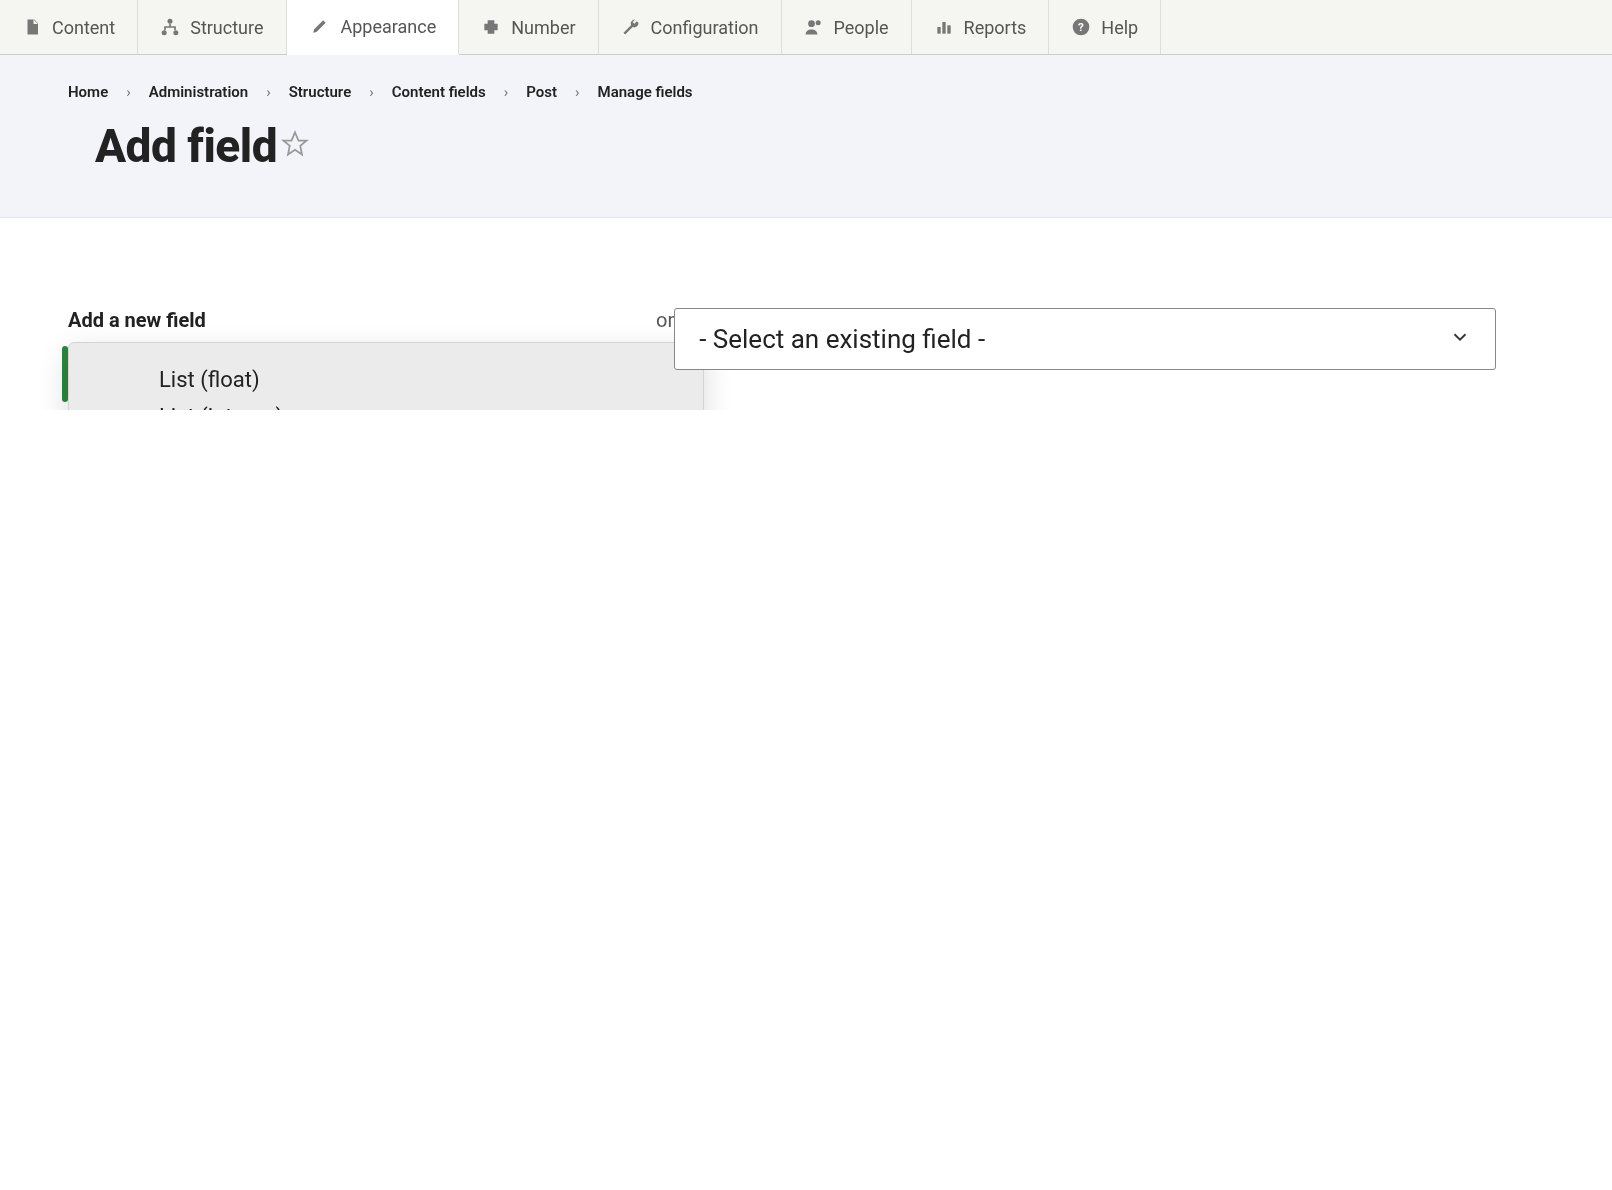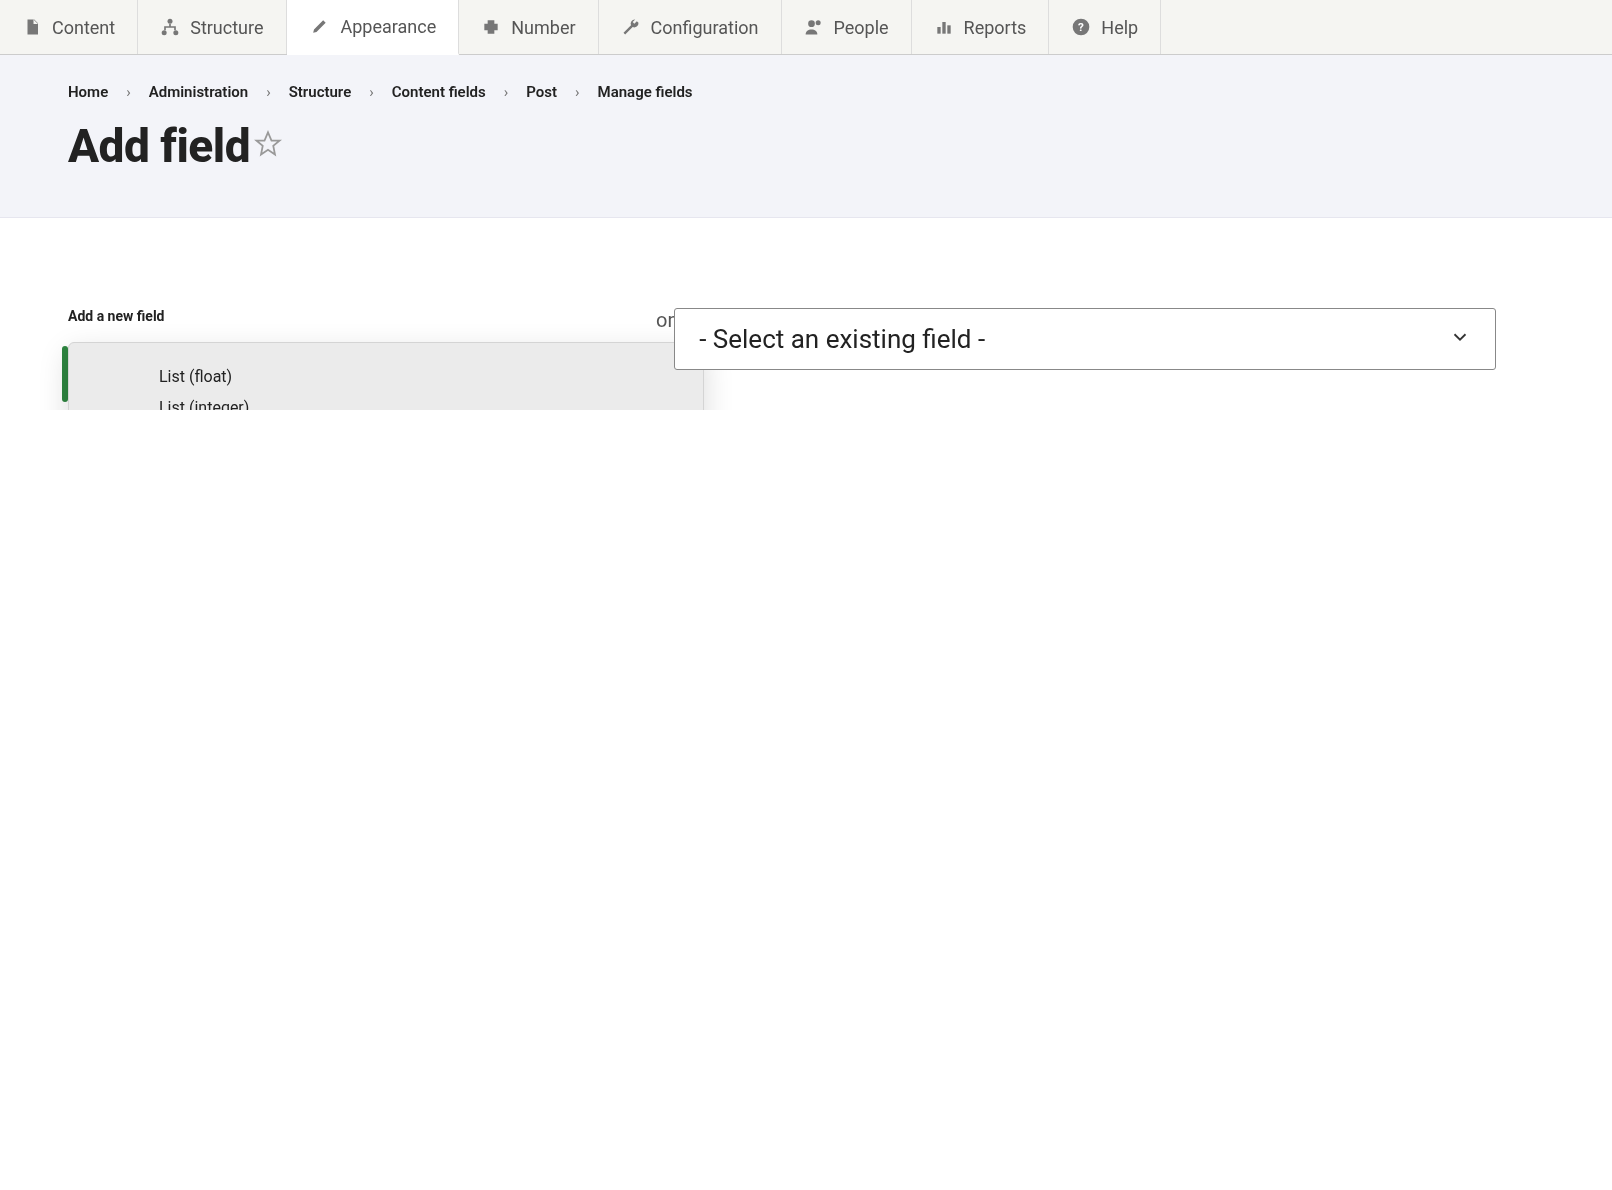--- a/index.html
+++ b/index.html
@@ -51,41 +51,42 @@
       font-weight: 600;
       color: #222;
       margin-bottom: 18px;
     }
     .breadcrumb .sep { color: #777; font-weight: 400; }
     .breadcrumb a { color: #222; text-decoration: none; }
     .page-title-wrap {
       display: flex;
       align-items: center;
       gap: 4px;
+      margin-left: 27px;
     }
     .page-title {
       font-size: 46px;
       font-weight: 800;
       letter-spacing: -0.5px;
     }
     .star { color: #999; }
 
     
     .content {
       padding: 90px 68px 40px 68px;
       display: flex;
       gap: 28px;
       align-items: flex-start;
       position: relative;
     }
     .form-col { position: relative; }
     .form-col.left { width: 560px; }
     .form-col.right { width: 840px; }
     .form-label {
-      font-size: 14px;
+      font-size: 20px;
       font-weight: 700;
       margin-bottom: 15px;
       display: block;
     }
     .or-text {
       font-size: 20px;
       color: #555;
       margin-top: 0;
       padding-top: 0;
     }
@@ -125,21 +126,21 @@
       height: 56px;
       background: #2e8540;
       border-radius: 3px;
     }
     .dropdown .group-label {
       font-size: 22px;
       font-weight: 700;
       padding: 8px 0 6px 42px;
     }
     .dropdown .option {
-      font-size: 16px;
+      font-size: 22px;
       padding: 6px 0 6px 90px;
       cursor: pointer;
       color: #222;
     }
     .dropdown .option.highlight {
       background: #5b95f0;
       color: #fff;
     }
     .right-col-inner {
       display: flex;

